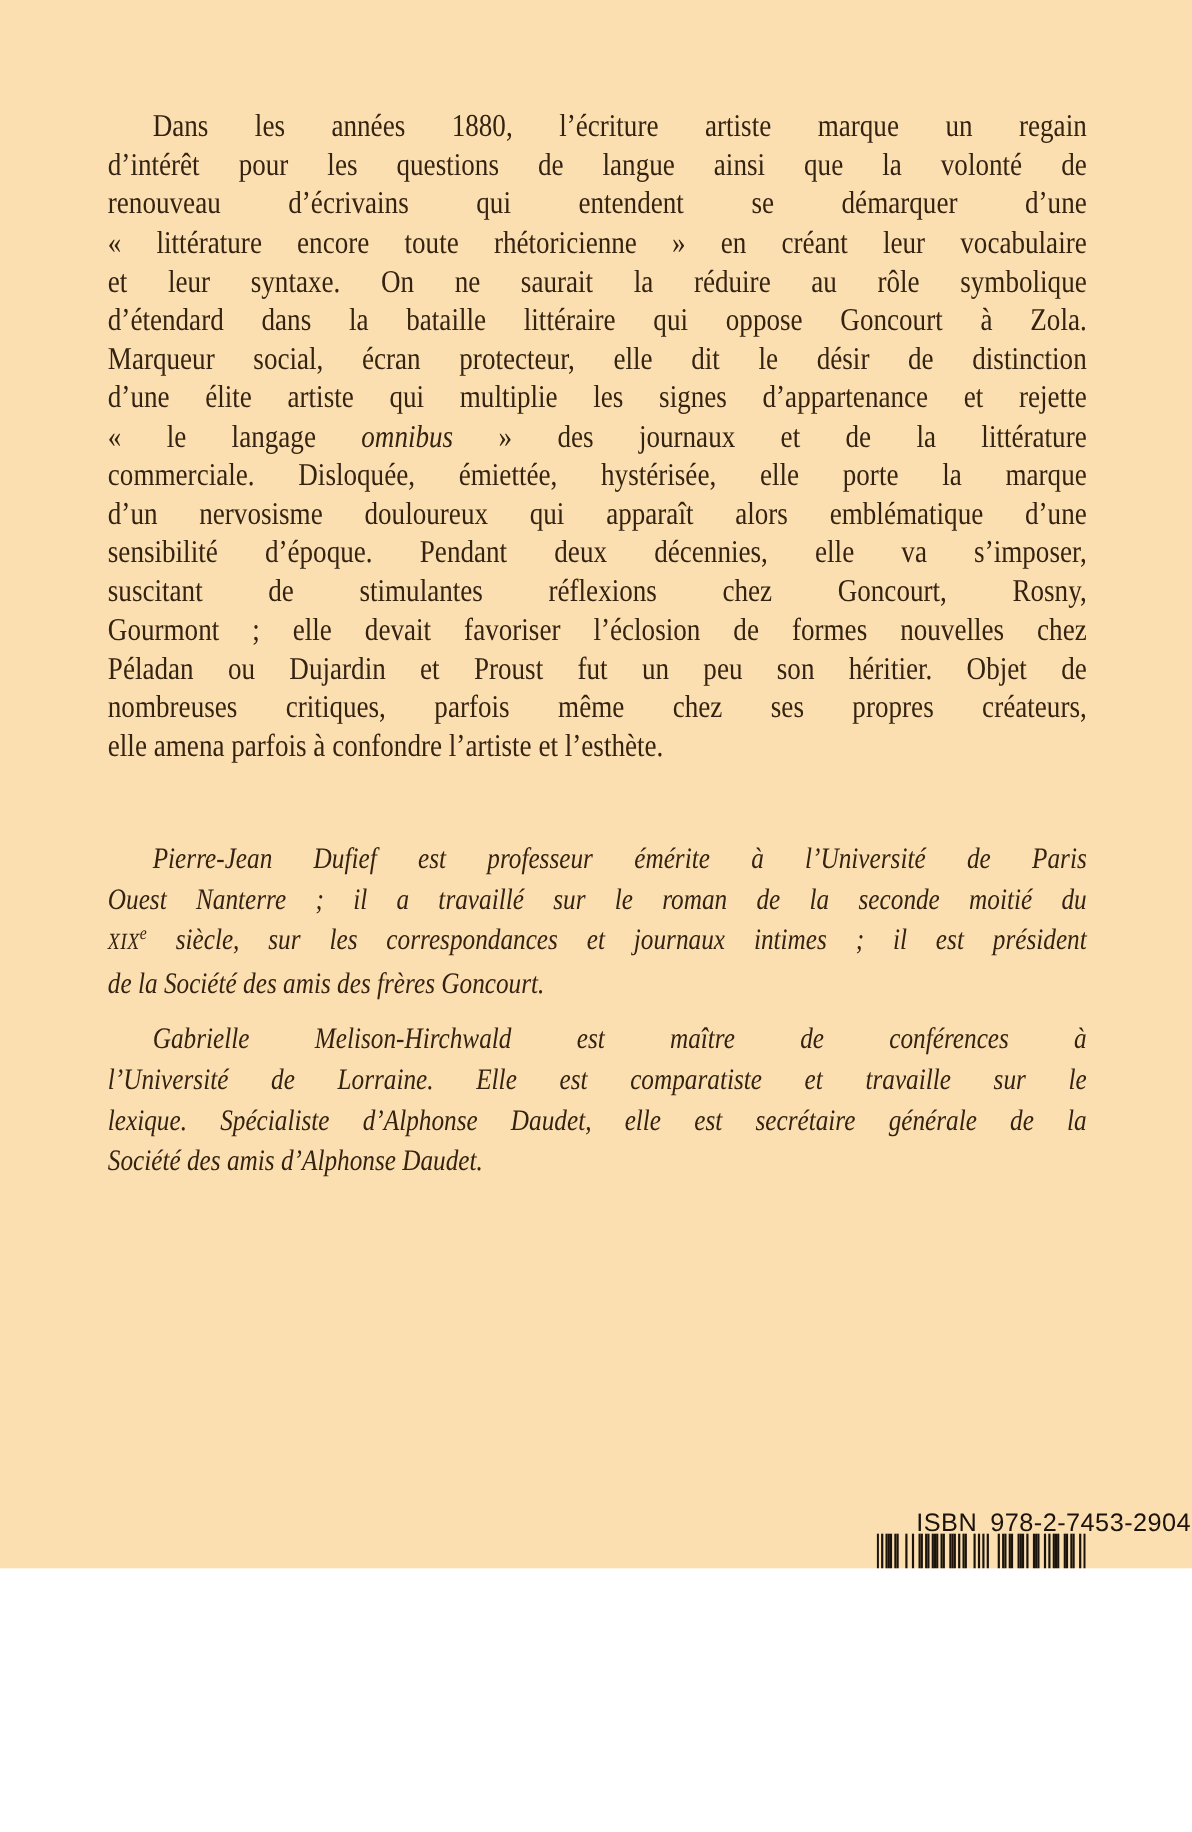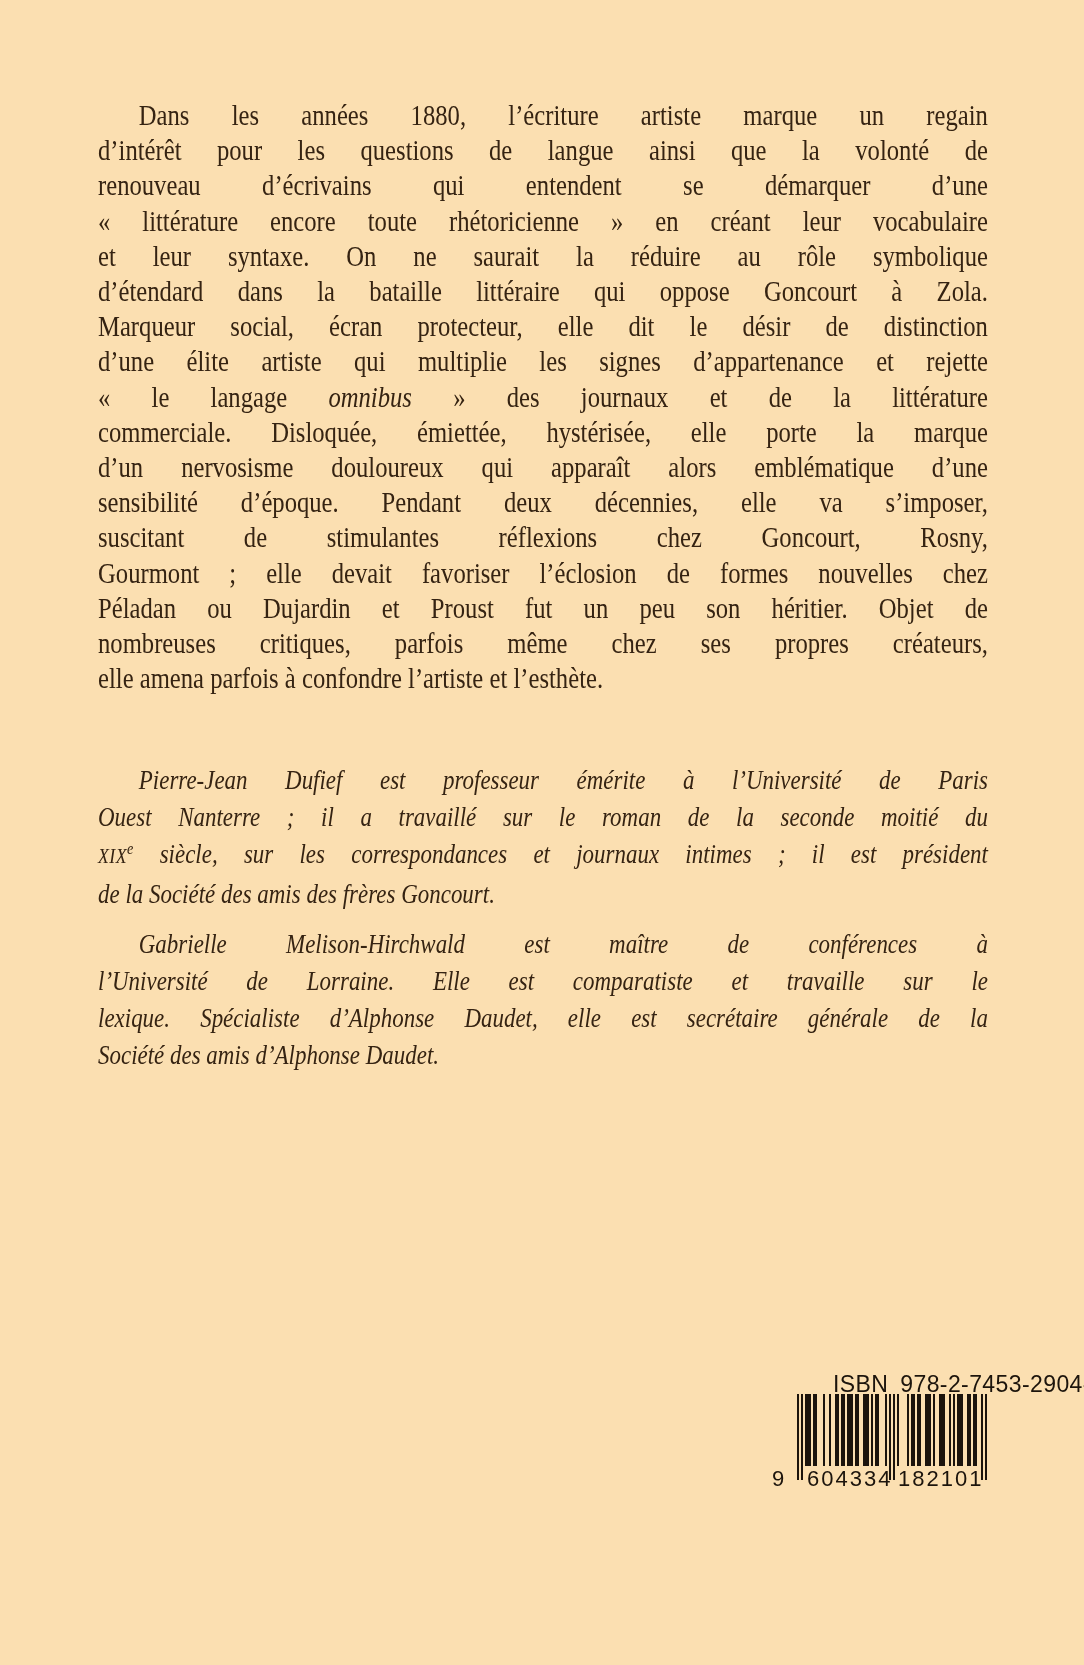--- a/index.html
+++ b/index.html
@@ -3,21 +3,21 @@
 <meta charset="utf-8">
 <style>
   :root{
     --bg:#fbdfb1;
     --ink:#352312;
     --bar:#1c140c;
   }
   html,body{margin:0;padding:0;}
   .page{
     position:relative;
-    width:1084px;height:1665px;
+    width:1084px;height:1426px;
     background:var(--bg);
     font-family:"Liberation Serif","DejaVu Serif",serif;
     color:var(--ink);
     overflow:hidden;
   }
   
   .textblock{
     position:absolute;
     left:98px;
     width:1047px;

